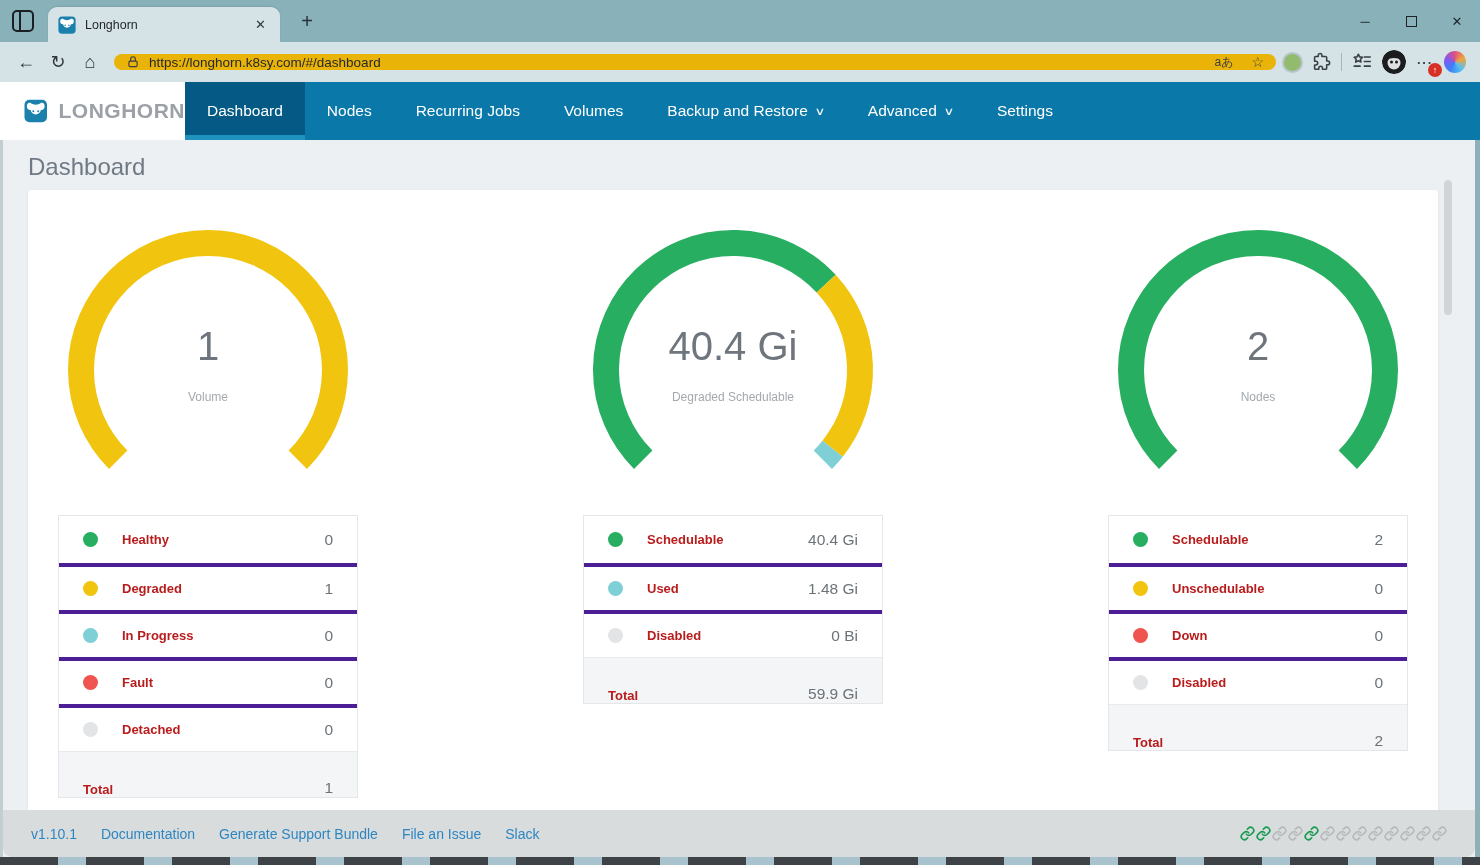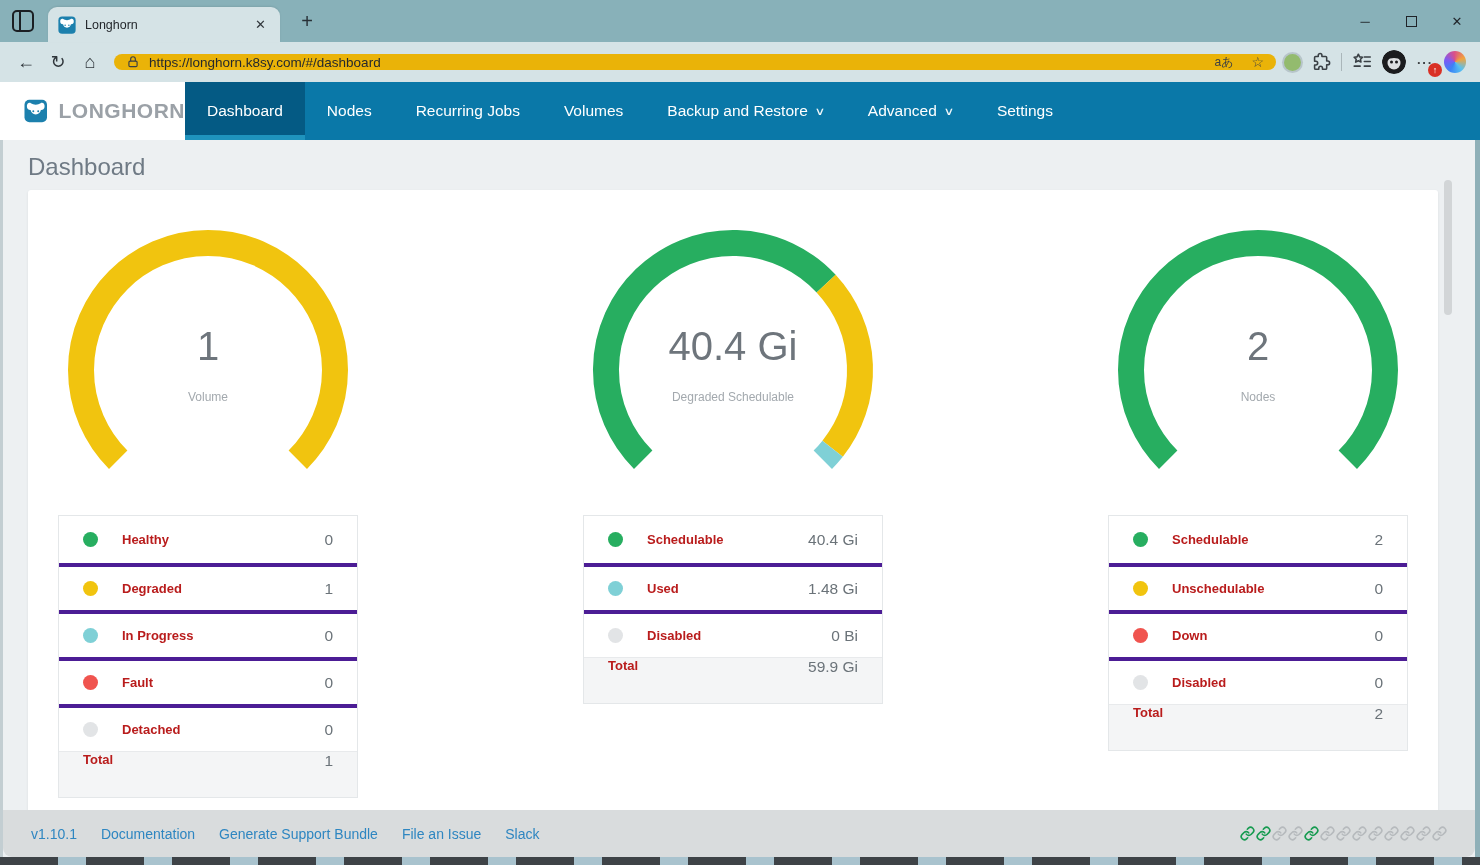--- a/index.html
+++ b/index.html
@@ -74,21 +74,21 @@
   .donut-center { position:absolute; left:0; right:0; top:96px; text-align:center;
     pointer-events:none; }
   .dc-value { font-size:40px; color:#6e757c; line-height:44px; }
   .dc-label { font-size:12px; color:#a3a9ae; margin-top:22px; }
   .legend { margin-top:15px; border:1px solid #e4e7e9; background:#fff; }
   .lg-row { height:47px; display:flex; align-items:center; padding:0 24px; }
   .lg-row + .lg-row { border-top:4px solid #4c1d95; }
   .lg-dot { width:15px; height:15px; border-radius:50%; margin-right:24px; flex:none; }
   .lg-name { color:#b91c1c; font-size:13px;font-weight:bold; }
   .lg-val { margin-left:auto; color:#6b7379; font-size:15.5px; }
-  .lg-total { height:46px; display:flex; align-items:flex-start; padding:0 24px;
+  .lg-total { height:46px; display:flex; align-items:flex-end; padding:0 24px;
     background:#f4f5f6; border-top:1px solid #e8eaec; }
   .scrollthumb { position:absolute; right:28px; top:40px; width:8px; height:135px;
     background:#d2d5d7; border-radius:4px; }
   .edge-r { position:absolute; right:0; top:140px; bottom:8px; width:5px; background:#8fb0b8; }
   .edge-l { position:absolute; left:0; top:140px; bottom:8px; width:3px; background:#c3ced2; }
 
   
   .footer { position:absolute; left:3px; right:5px; bottom:8px; height:47px; background:#d9dcdd;
     display:flex; align-items:center; padding:0 28px; border-radius:0 0 9px 9px; }
   .f-link { color:#2e86c1; font-size:14px; margin-right:24px; text-decoration:none;

